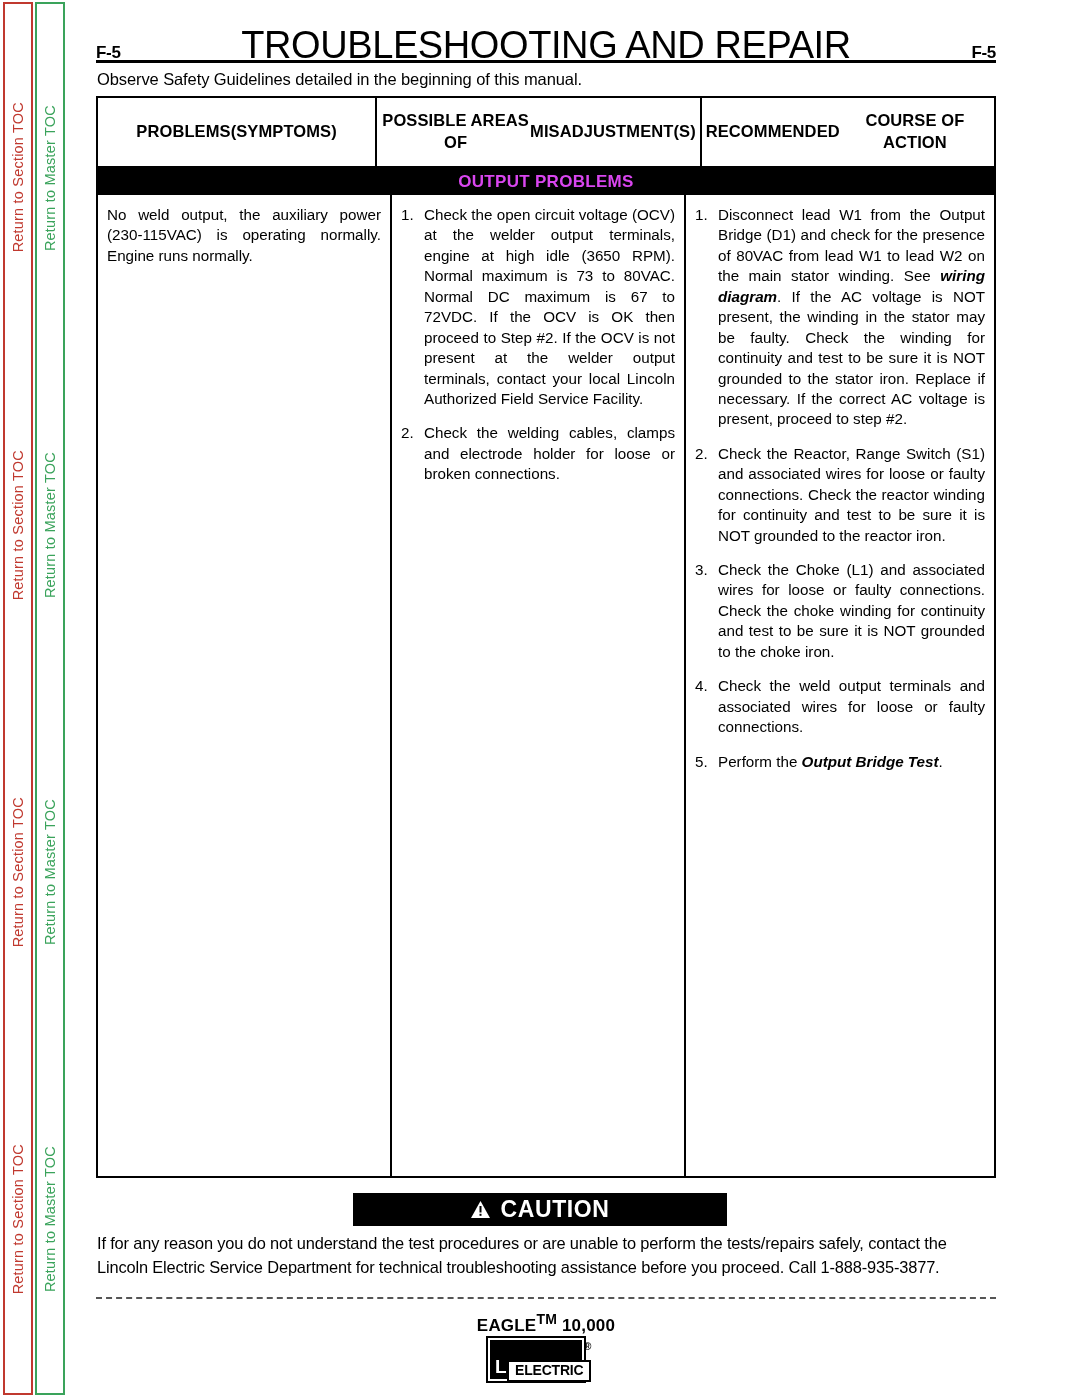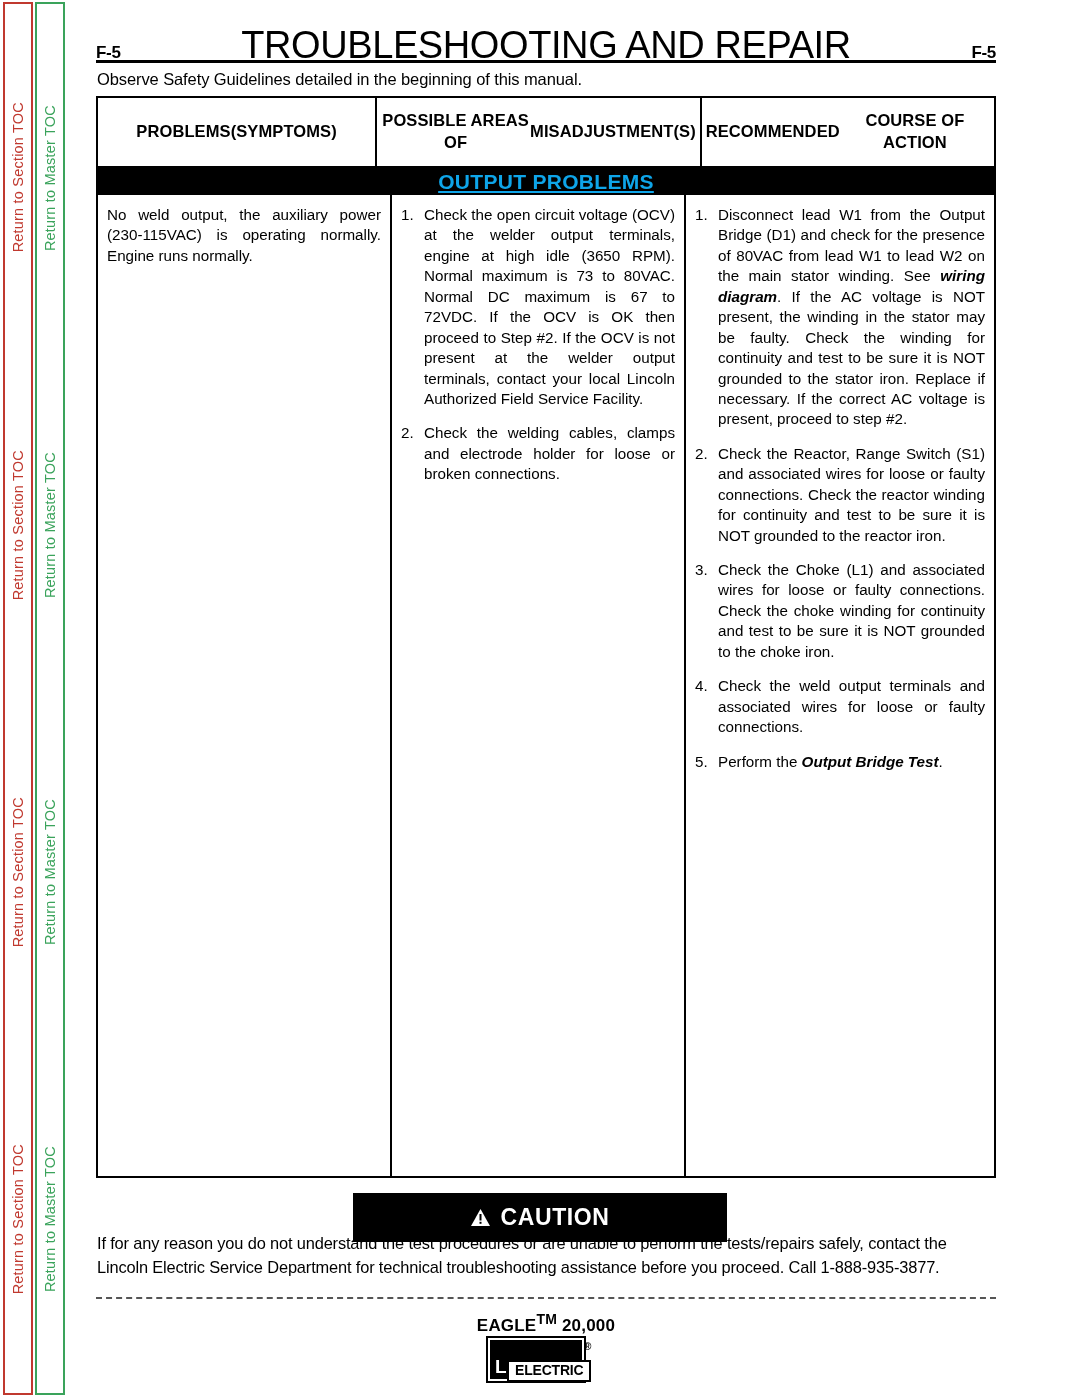--- a/index.html
+++ b/index.html
@@ -128,28 +128,27 @@
     text-align: center;
     padding: 0 4px;
   }
   .th.c1 { width: 294px; border-right: 2px solid #000; }
   .th.c2 { width: 342px; border-right: 2px solid #000; }
   .th.c3 { width: 308px; }
 
   .section-band {
     height: 27px;
     background: #000;
-    color: #0ea5e9;
+    color: #d946ef;
     display: flex;
     align-items: center;
     justify-content: center;
-    font-size: 21px;
+    font-size: 17px;
     font-weight: bold;
     letter-spacing: 0.3px;
-    text-decoration: underline;
   }
 
   .tbody {
     display: flex;
     height: 981px;
   }
   .td {
     padding: 10px 9px 8px 9px;
     font-size: 15.2px;
     line-height: 1.345;
@@ -179,21 +178,21 @@
   }
   .step-text > span { display: inline; }
   .bi { font-weight: bold; font-style: italic; }
 
   
   .caution-banner {
     position: absolute;
     left: 257px;
     top: 1193px;
     width: 374px;
-    height: 49px;
+    height: 33px;
     background: #000;
     color: #fff;
     display: flex;
     align-items: center;
     justify-content: center;
     gap: 11px;
   }
   .warn-tri {
     position: relative;
     width: 19px;
@@ -378,21 +377,21 @@
           <rect x="8.5" y="5" width="2" height="6.5" fill="#000000"></rect>
           <rect x="8.5" y="12.8" width="2" height="2" fill="#000000"></rect>
         </svg>
       </span>
       <span class="caution-word">CAUTION</span>
     </div>
     <div class="caution-body">If for any reason you do not understand the test procedures or are unable to perform the tests/repairs safely, contact the Lincoln Electric Service Department for technical troubleshooting assistance before you proceed.  Call 1-888-935-3877.</div>
 
     <div class="footer-rule"></div>
     <div class="footer-model">
-      <span>EAGLE</span><span class="tm">TM</span><span> 20,000</span>
+      <span>EAGLE</span><span class="tm">TM</span><span> 10,000</span>
     </div>
     <div class="logo">
       <div class="logo-inner">
         <span class="logo-lincoln">LINCOLN</span>
         <span class="logo-reg">®</span>
         <span class="logo-electric">ELECTRIC</span>
       </div>
     </div>
 
   </div>

